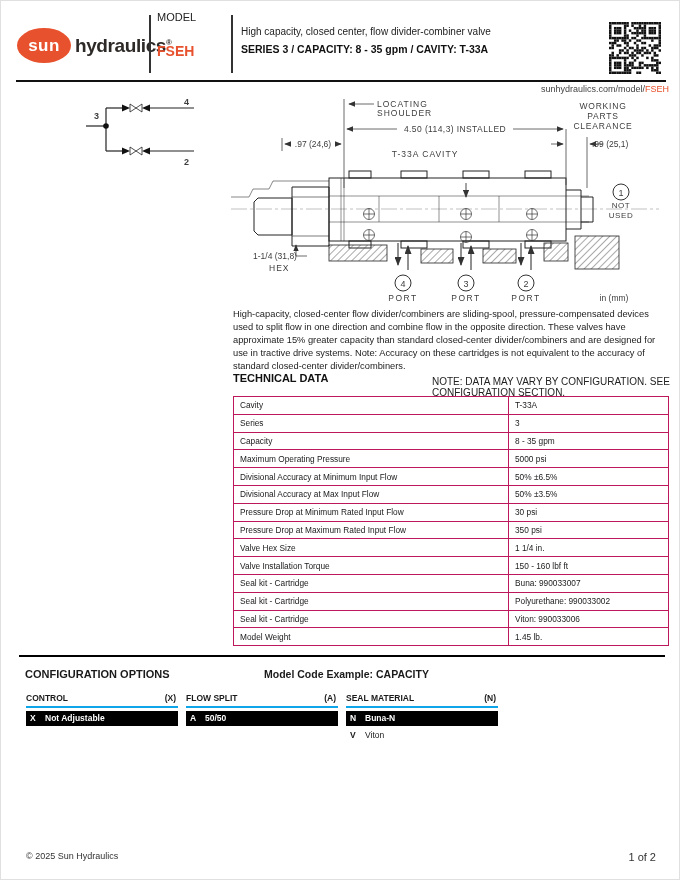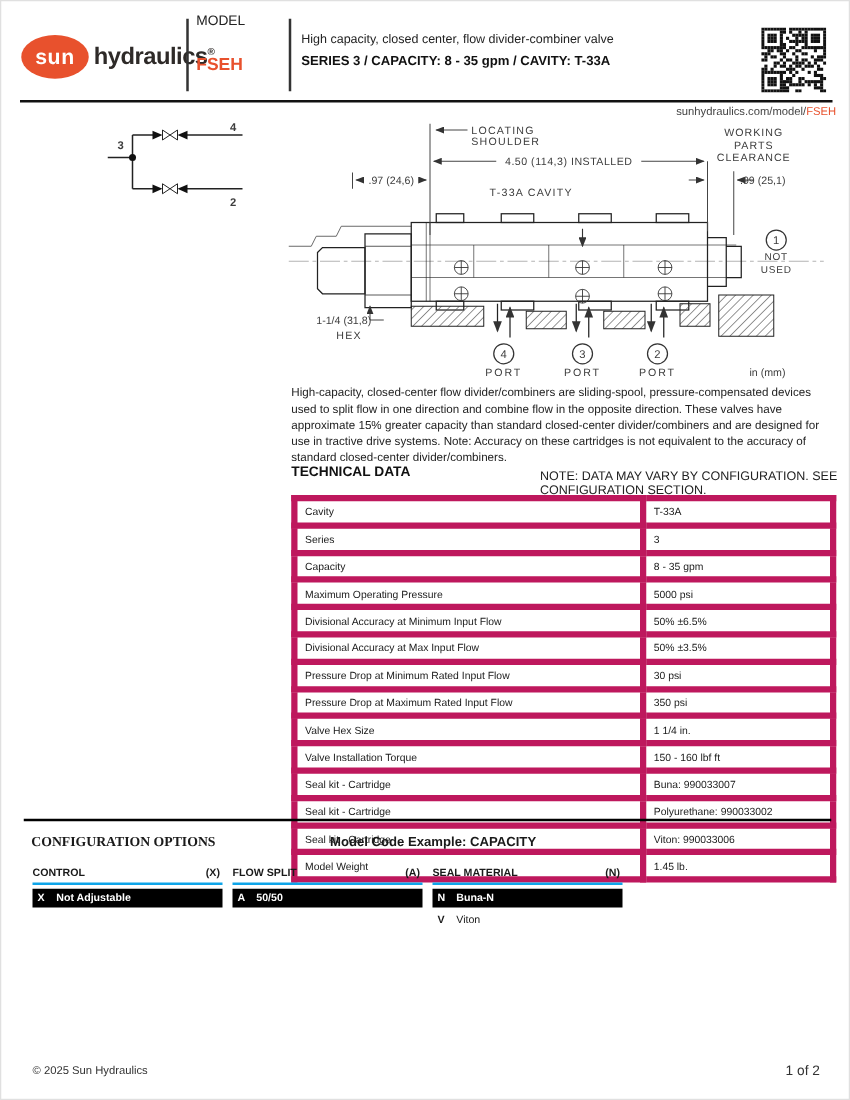--- a/index.html
+++ b/index.html
@@ -24,26 +24,26 @@
   .qr{left:608px;top:21px;width:52px;height:52px;}
 
   
   svg text{font-family:"Liberation Sans",sans-serif;fill:#3d3d3d;}
 
   
   .desc{left:232px;top:307px;width:437px;font-size:9.3px;line-height:13px;color:#222;}
   .tech-h{left:232px;top:371px;font-size:11px;font-weight:bold;color:#111;}
   .tech-note{left:385px;top:375px;font-size:10px;color:#222;padding-left:46px;}
   table.tech{left:232px;top:395px;width:436px;border-collapse:collapse;table-layout:fixed;position:absolute;}
-  table.tech td{border:5px solid #be185d;font-size:8.3px;padding:2px 6px;height:12.8px;color:#1a1a1a;}
+  table.tech td{border:1px solid #be185d;font-size:8.3px;padding:2px 6px;height:12.8px;color:#1a1a1a;}
   table.tech td.lbl{width:262px;}
 
   
   .sep{left:18px;top:654px;width:646px;height:2px;background:#000;}
-  .cfg-h{left:24px;top:667px;font-size:11px;font-weight:bold;font-family:Liberation Serif, serif;}
+  .cfg-h{left:24px;top:667px;font-size:11px;font-weight:bold;}
   .cfg-ex{left:263px;top:667px;font-size:10.5px;font-weight:bold;}
   .cfg-col{top:692px;width:152px;}
   .cfg-head{display:flex;justify-content:space-between;font-size:8.5px;font-weight:bold;
             border-bottom:2px solid #0ea5e9;padding:0 2px 3px 0;gap:21px;}
   .cfg-opt{display:flex;font-size:8.5px;padding:2.5px 4px;margin-top:3px;line-height:9.5px;}
   .cfg-opt .code{font-weight:bold;width:15px;flex:0 0 15px;}
   .cfg-opt.hl{background:#000;color:#fff;font-weight:bold;}
 
   
   .foot-left{left:25px;top:850px;font-size:9px;color:#333;}

